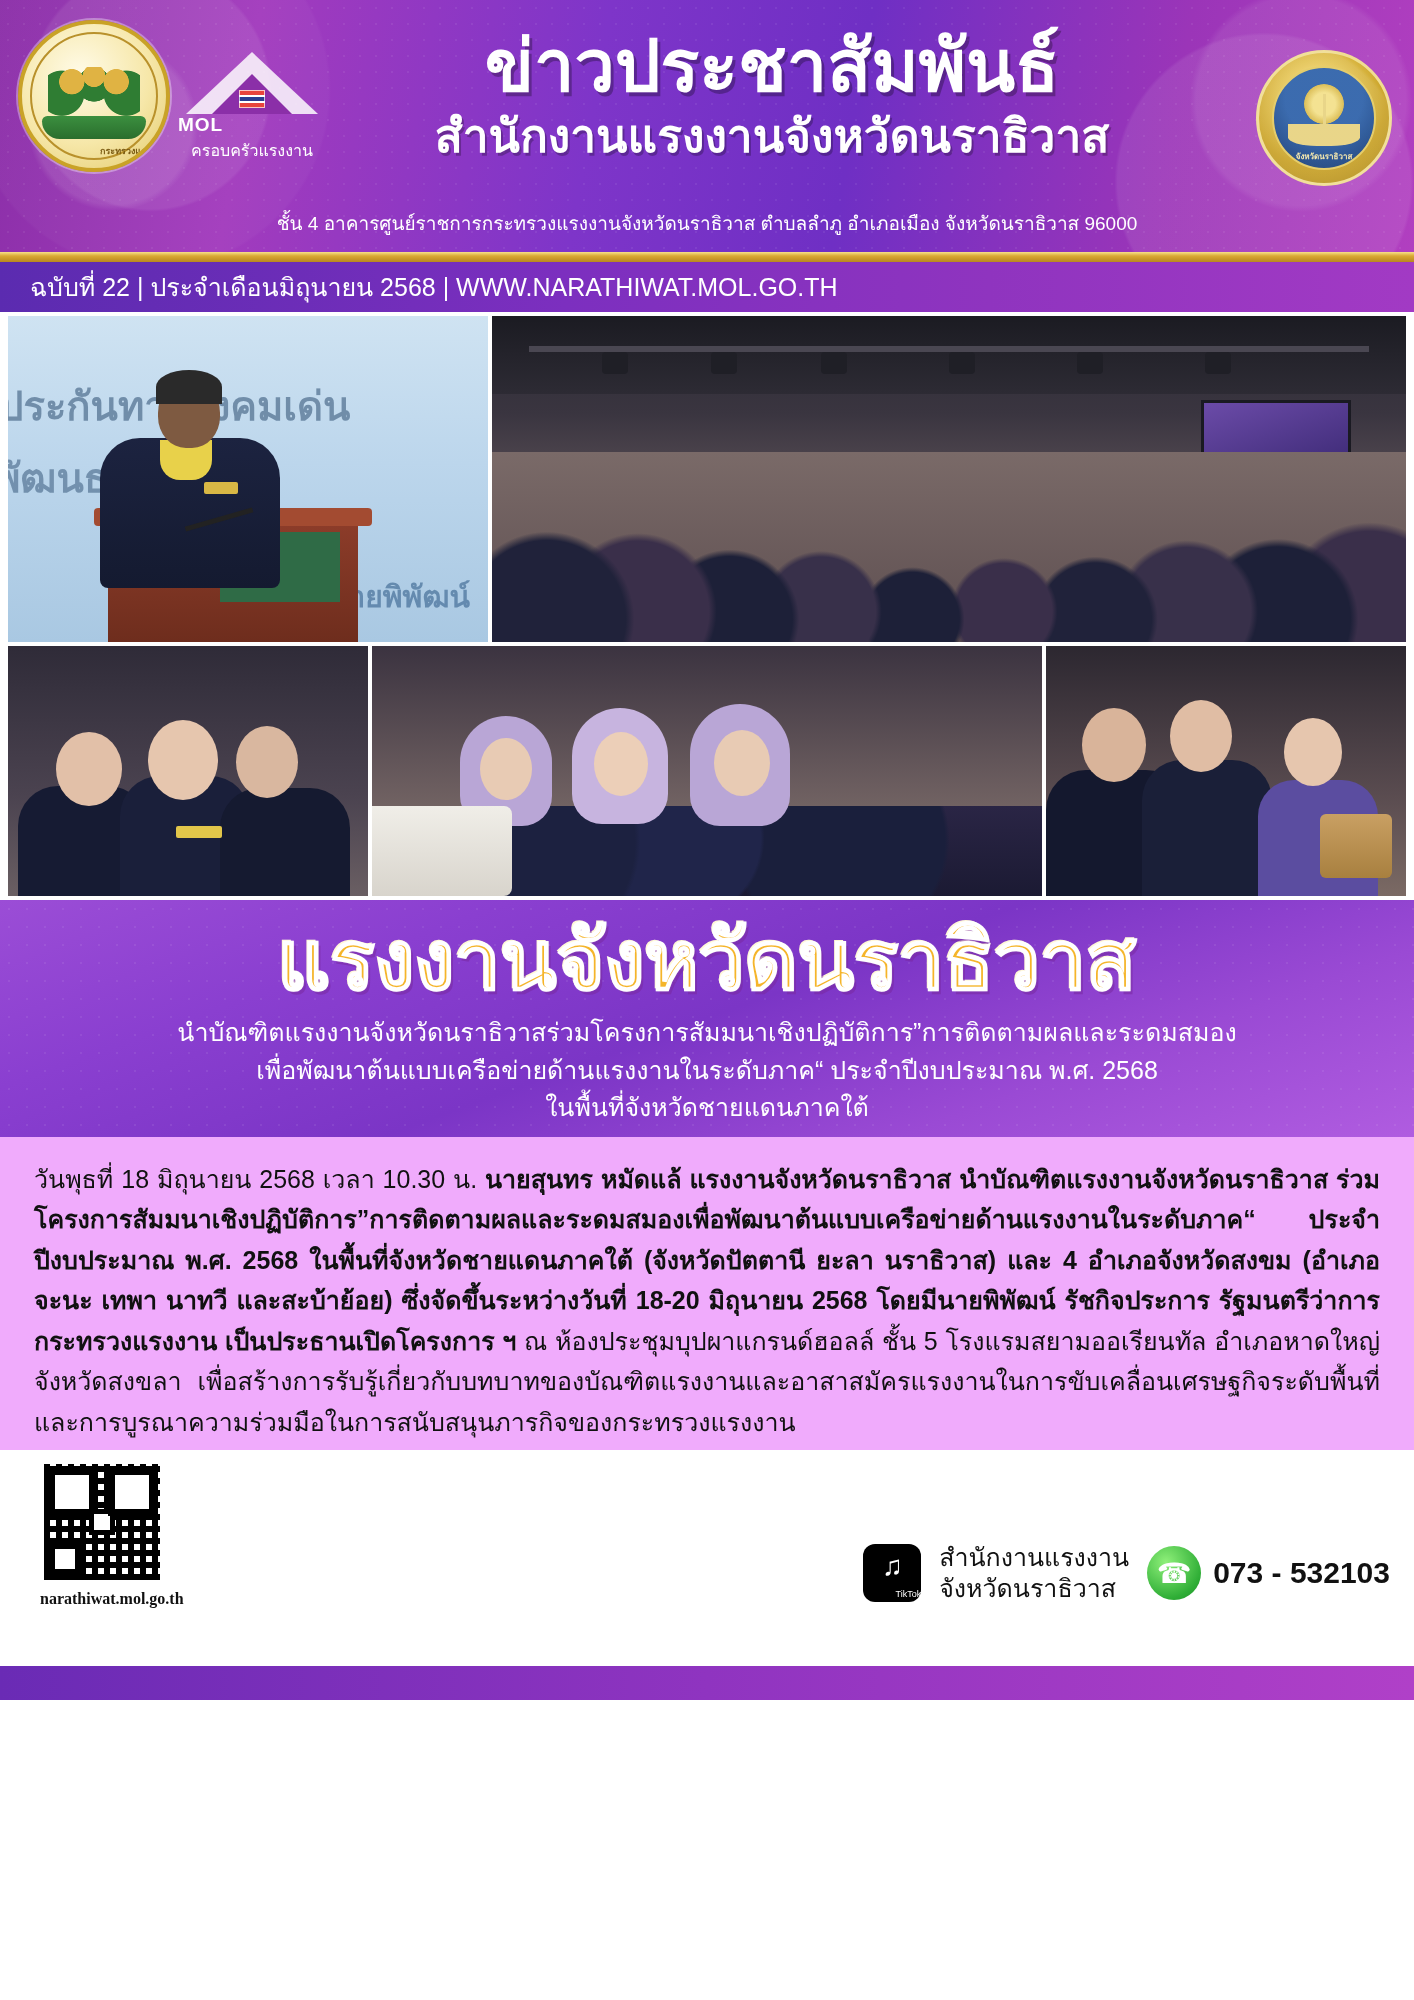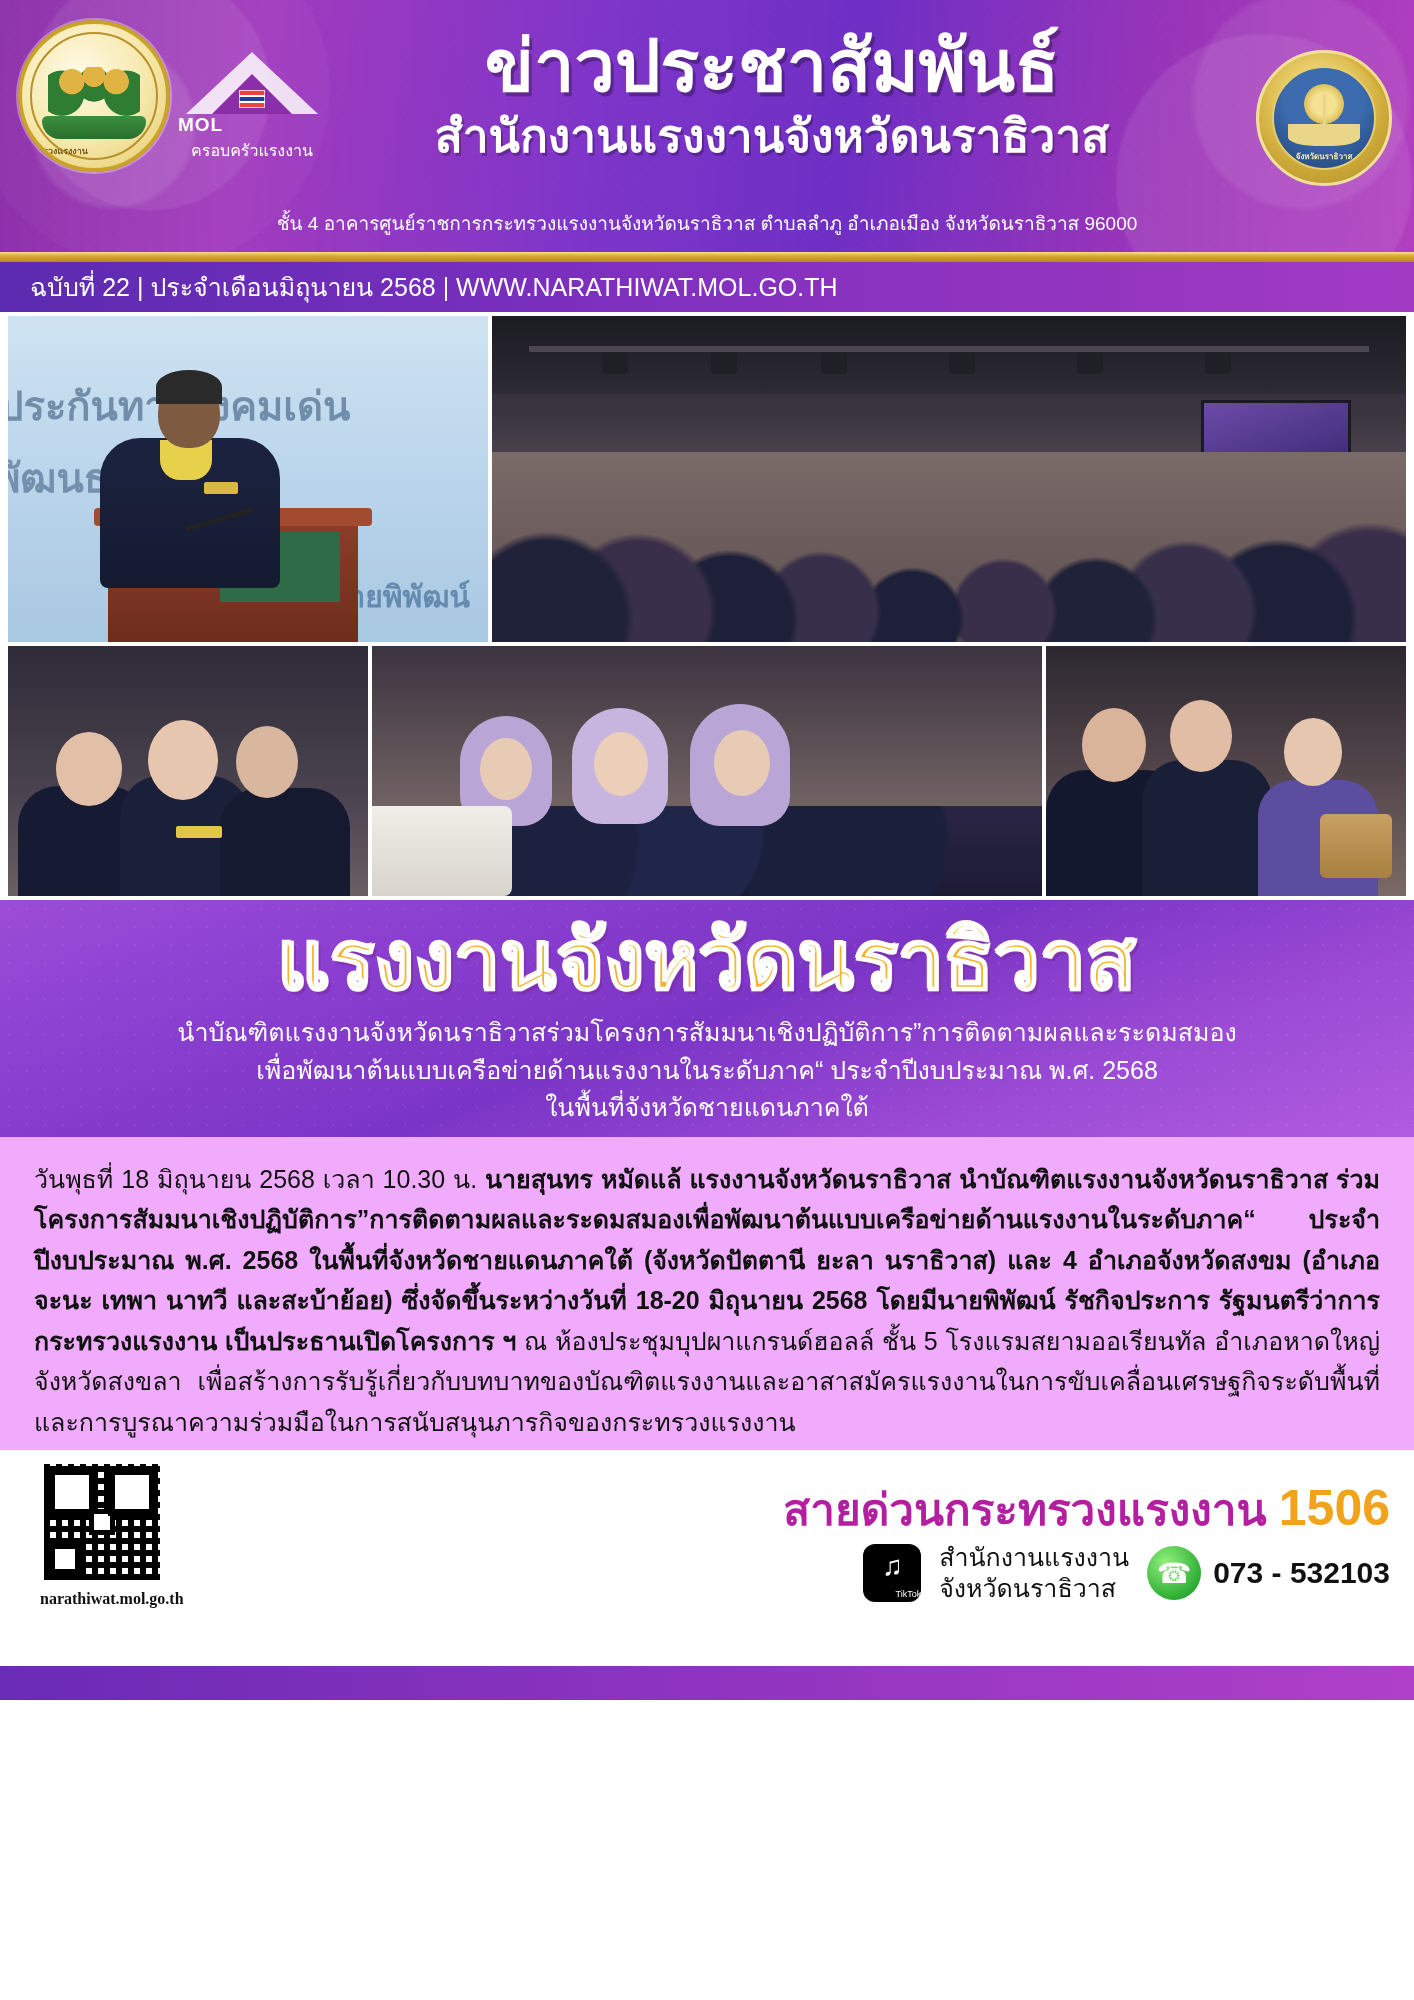--- a/index.html
+++ b/index.html
@@ -72,21 +72,21 @@
       radial-gradient(circle at 50% 18%, #e0b343 0 20%, transparent 21%),
       radial-gradient(circle at 80% 30%, #e0b343 0 18%, transparent 19%);
   }
   .emblem-left .base {
     position:absolute; left:14%; bottom:20%; width:72%; height:16%;
     background: linear-gradient(#3b8f3f,#2a6e2d);
     border-radius: 6px 6px 20px 20px;
   }
   .emblem-left .lbl {
     position:absolute; left:0; right:0; bottom:7%;
-    text-align:left; font-size:9px; color:#7a5a12; font-weight:bold;
+    text-align:right; font-size:9px; color:#7a5a12; font-weight:bold;
   }
 
   
   .mol-logo {
     position: absolute; left: 178px; top: 52px;
     width: 148px; height: 132px;
     color: #fff;
   }
   .mol-logo .roof {
     position:absolute; left:50%; top:0; transform:translateX(-50%);
@@ -598,26 +598,20 @@
   <div class="qr-area">
     <div class="qr-block">
       <div class="qr">
           <span class="eye3"></span>
           <span class="mid"></span>
         </div>
       <div class="qr-cap">narathiwat.mol.go.th</div>
     </div>
   </div>
 
-  <div class="hotline">
-    <div class="line1">
-      <span>สายด่วนกระทรวงแรงงาน</span>
-      <span class="num">1506</span>
-    </div>
-  </div>
 
   <div class="contact-row">
     <div class="tiktok">
       <div class="note">♫</div>
       <div class="tt">TikTok</div>
     </div>
     <div class="office-name">
       <div>สำนักงานแรงงาน</div>
       <div>จังหวัดนราธิวาส</div>
     </div>

